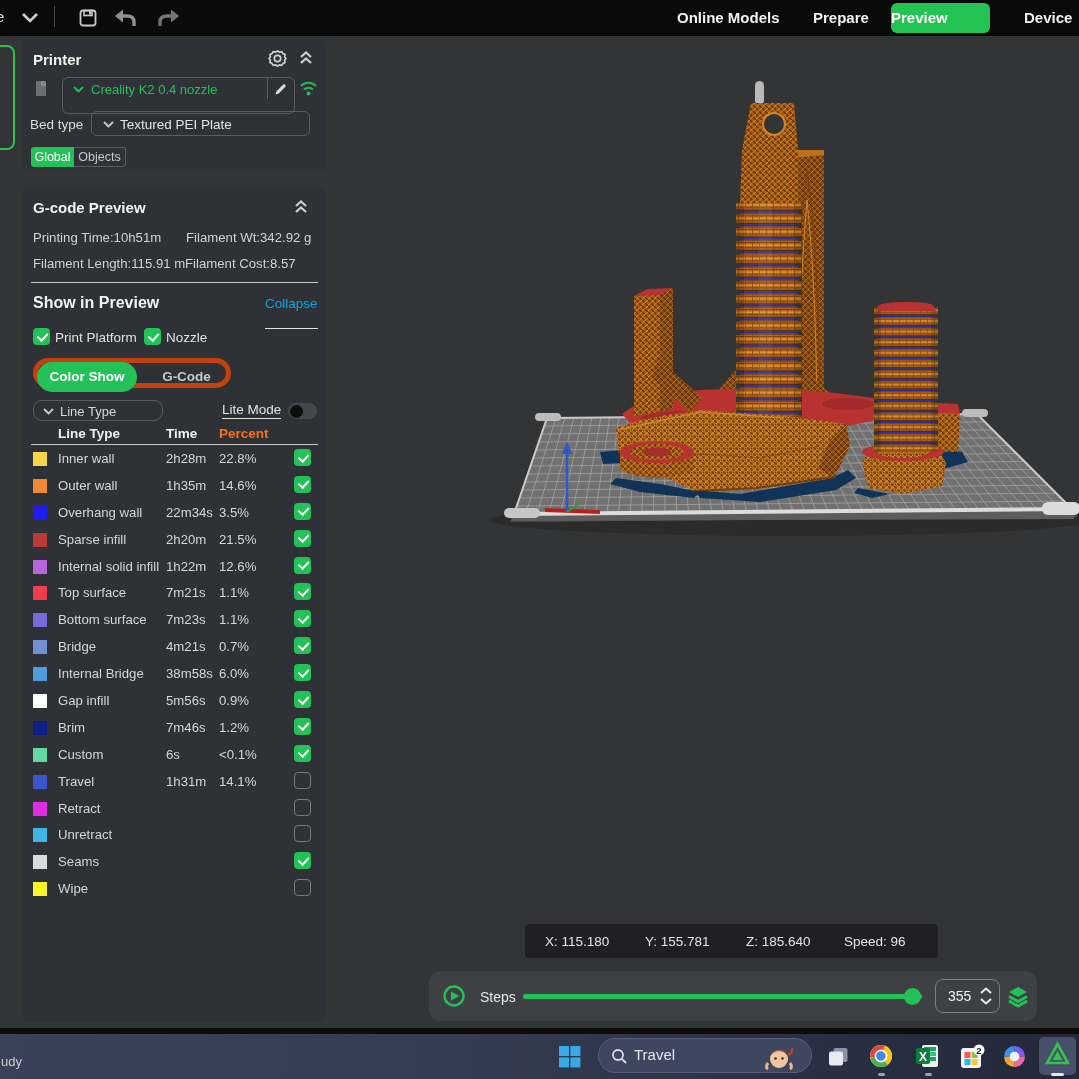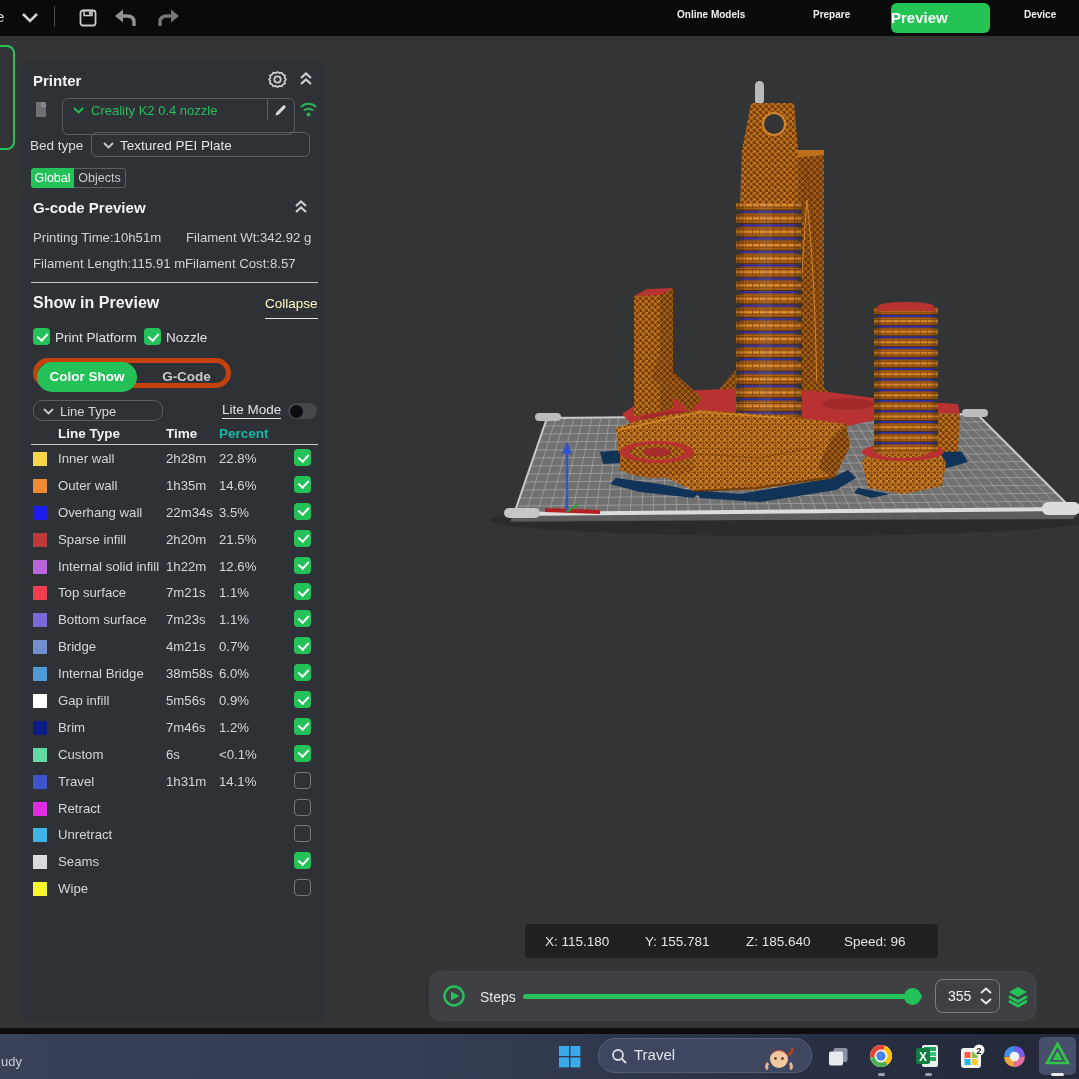--- a/index.html
+++ b/index.html
@@ -1,24 +1,24 @@
 <!DOCTYPE html>
 <html><head><meta charset="utf-8">
 <style>
 *{margin:0;padding:0;box-sizing:border-box;}
 html,body{width:1079px;height:1079px;overflow:hidden;background:#333;font-family:"Liberation Sans",sans-serif;}
 .abs{position:absolute;}
 #topbar{position:absolute;left:0;top:0;width:1079px;height:36px;background:#0a0a0a;color:#e8e8e8;}
-#topbar .nav{position:absolute;top:9px;font-size:10px;font-weight:bold;color:#f2f2f2;}
+#topbar .nav{position:absolute;top:9px;font-size:15px;font-weight:bold;color:#f2f2f2;}
 #prevbtn{position:absolute;left:891px;top:3px;width:99px;height:30px;background:#23c354;border-radius:6px;color:#fff;font-weight:bold;font-size:15px;text-align:left;line-height:30px;}
 #viewport{position:absolute;left:0;top:36px;width:1079px;height:992px;background:#333435;}
 #bstrip{position:absolute;left:0;top:1028px;width:1079px;height:6px;background:#0c0c0c;}
 #taskbar{position:absolute;left:0;top:1034px;width:1079px;height:45px;background:linear-gradient(90deg,#3a4259 0%,#353d54 40%,#293043 75%,#232939 100%);}
 .card{position:absolute;left:22px;width:304px;background:#2e3135;border-radius:8px;color:#d9d9d9;}
-#card1{top:61px;height:131px;}
+#card1{top:40px;height:131px;}
 #card2{top:188px;height:834px;}
 .ttl{font-weight:bold;color:#f2f2f2;font-size:15px;}
 .ck{position:absolute;display:block;width:17px;height:17px;border-radius:4px;}
 .ck.on{background:#24c158;}
 .ck.on::after{content:"";position:absolute;left:5.5px;top:2.5px;width:5px;height:8px;border:solid #fff;border-width:0 2.2px 2.2px 0;transform:rotate(42deg);}
 .ck.off{border:1.5px solid #76797d;background:transparent;}
 .trow{position:relative;height:26.9px;font-size:13.2px;color:#d6d6d6;}
 .sw{position:absolute;left:11px;top:6px;width:14px;height:14px;}
 .tn{position:absolute;left:36px;top:5px;}
 .tt{position:absolute;left:144px;top:5px;}
@@ -266,42 +266,42 @@
 <svg class="abs" style="left:272px;top:11px;" width="14" height="16" viewBox="0 0 14 16">
       <path d="M2,7 L7,2.5 L12,7" fill="none" stroke="#cfcfcf" stroke-width="2.2"></path>
       <path d="M2,13 L7,8.5 L12,13" fill="none" stroke="#cfcfcf" stroke-width="2.2"></path>
     </svg>
 <span class="abs" style="left:11px;top:42px;font-size:13.2px;color:#d2d2d2;">Printing Time:10h51m</span>
 <span class="abs" style="left:164px;top:42px;font-size:13.2px;color:#d2d2d2;">Filament Wt:342.92 g</span>
 <span class="abs" style="left:11px;top:68px;font-size:13.2px;color:#d2d2d2;">Filament Length:115.91 m</span>
 <span class="abs" style="left:163px;top:68px;font-size:13.2px;color:#d2d2d2;">Filament Cost:8.57</span>
 <div class="abs" style="left:9px;top:94px;width:287px;height:1px;background:#c6c6c6;"></div>
 <span class="abs" style="left:11px;top:106px;font-size:16px;font-weight:bold;color:#f2f2f2;">Show in Preview</span>
-<span class="abs" style="left:243px;top:108px;font-size:13.5px;color:#fef9c3;border-bottom:1px solid #e2e2e2;padding-bottom:7px;">Collapse</span>
+<span class="abs" style="left:243px;top:108px;font-size:13.5px;color:#0ea5e9;border-bottom:1px solid #e2e2e2;padding-bottom:17px;">Collapse</span>
 <span class="ck on abs" style="left:11px;top:140px;"></span>
 <span class="abs" style="left:33px;top:142px;font-size:13.5px;color:#e0e0e0;">Print Platform</span>
 <span class="ck on abs" style="left:122px;top:140px;"></span>
 <span class="abs" style="left:144px;top:142px;font-size:13.5px;color:#e0e0e0;">Nozzle</span>
 <div class="abs" style="left:11px;top:170px;width:198px;height:30px;border:5px solid #c2410c;border-radius:15px;">
 <div class="abs" style="left:-1px;top:-1px;width:100px;height:30px;background:#24c158;border-radius:15px;color:#fff;font-weight:bold;font-size:13.5px;text-align:center;line-height:30px;">Color Show</div>
 <span class="abs" style="left:99px;top:0;width:99px;color:#c9c9c9;font-weight:bold;font-size:13.5px;text-align:center;line-height:28px;">G-Code</span>
 </div>
 <div class="ipt" style="left:11px;top:212px;width:130px;height:21px;border-radius:9px;">
 <svg class="abs" style="left:8px;top:6px;" width="13" height="9" viewBox="0 0 13 9">
         <path d="M2,2 L6.5,6.5 L11,2" fill="none" stroke="#c9c9c9" stroke-width="1.8"></path>
       </svg>
 <span class="abs" style="left:26px;top:2.5px;color:#d6d6d6;font-size:13px;">Line Type</span>
 </div>
 <span class="abs" style="left:200px;top:214px;font-size:13.5px;color:#e2e2e2;border-bottom:1px solid #e2e2e2;padding-bottom:1px;">Lite Mode</span>
 <div class="abs" style="left:266px;top:215px;width:29px;height:16px;background:#44474b;border-radius:8px;">
       <div class="abs" style="left:1.5px;top:1.5px;width:13px;height:13px;background:#0e0e0e;border-radius:50%;"></div>
     </div>
 <span class="abs" style="left:36px;top:238px;font-size:13.5px;font-weight:bold;color:#f0f0f0;">Line Type</span>
 <span class="abs" style="left:144px;top:238px;font-size:13.5px;font-weight:bold;color:#f0f0f0;">Time</span>
-<span class="abs" style="left:197px;top:238px;font-size:13.5px;font-weight:bold;color:#14b8a6;">Percent</span>
+<span class="abs" style="left:197px;top:238px;font-size:13.5px;font-weight:bold;color:#f97316;">Percent</span>
 <div class="abs" style="left:9px;top:256px;width:287px;height:1px;background:#c6c6c6;"></div>
 <div class="abs" style="left:0;top:258px;width:304px;">
 <div class="trow">
         <span class="sw" style="background:#f7d54a"></span>
         <span class="tn">Inner wall</span>
         <span class="tt">2h28m</span>
         <span class="tp">22.8%</span>
         <span class="ck on"></span>
       </div>
 <div class="trow">

